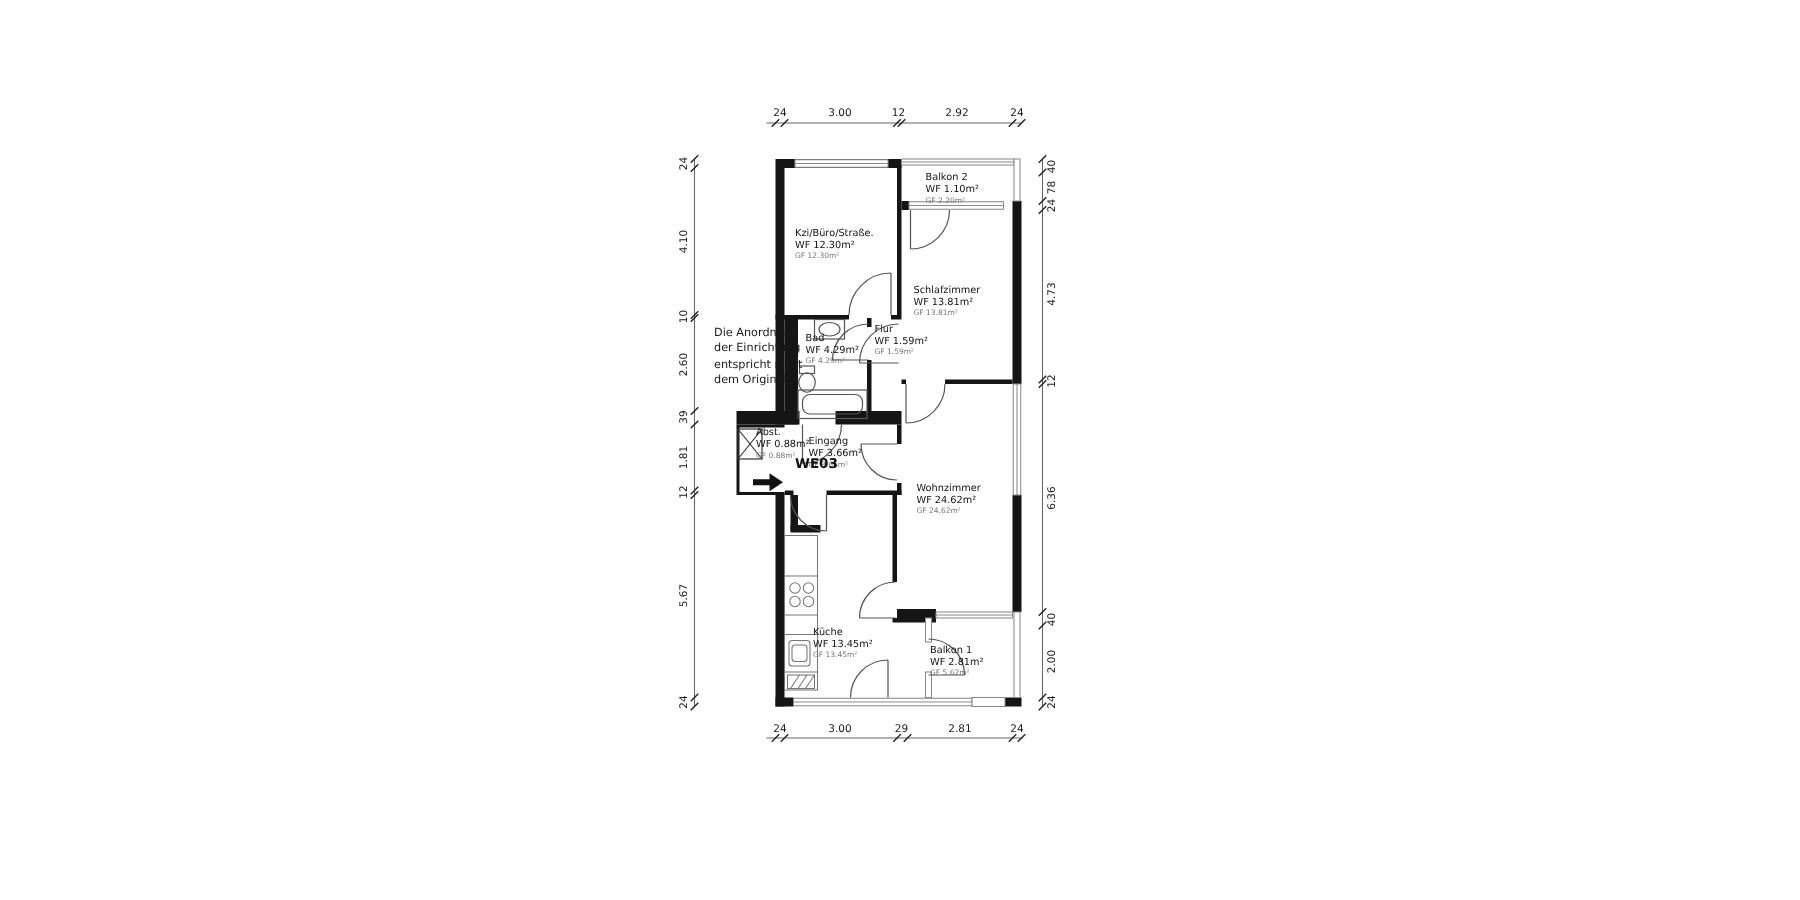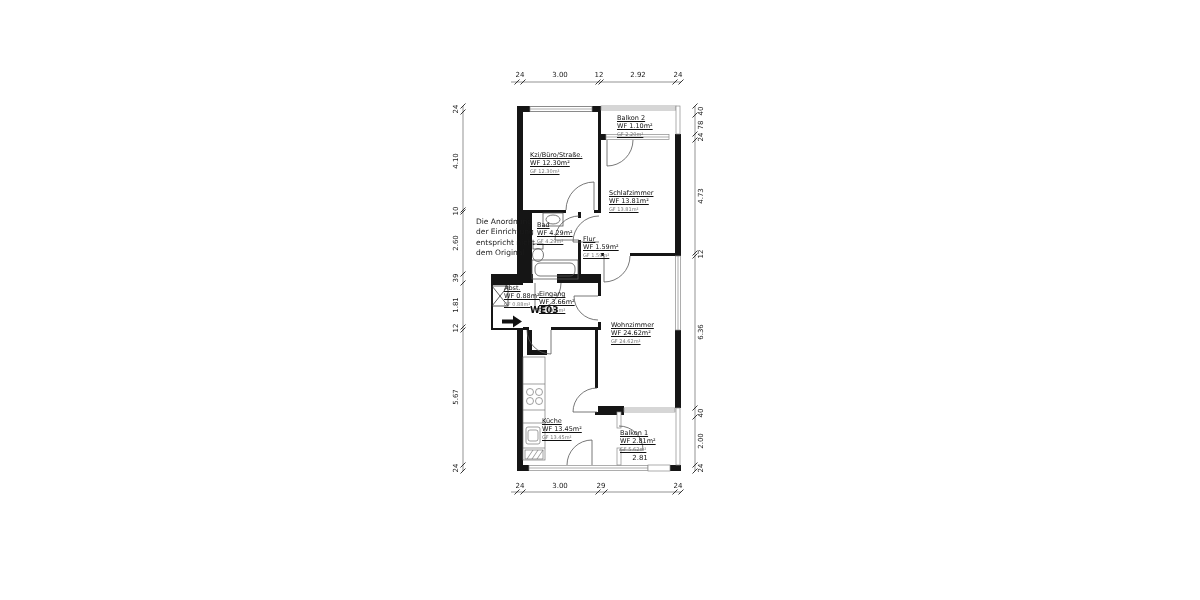--- a/index.html
+++ b/index.html
@@ -2,21 +2,21 @@
 <html><head>
 <meta charset="utf-8">
 <style>
   html,body{margin:0;padding:0;background:#fff;}
   .canvas{position:relative;width:1200px;height:500px;background:#fff;overflow:hidden;
           font-family:"DejaVu Sans","Liberation Sans",sans-serif;color:#1a1a1a;}
   .plan-svg{position:absolute;left:0;top:0;}
   .dim{position:absolute;font-size:7px;color:#1a1a1a;white-space:nowrap;
        transform:translate(-50%,-50%);}
   .dim.v{transform:translate(-50%,-50%) rotate(-90deg);}
-  .room-label{position:absolute;font-size:6.5px;line-height:1.2;color:#111;white-space:nowrap;text-decoration:underline;}
+  .room-label{position:absolute;font-size:6.5px;line-height:1.2;color:#111;white-space:nowrap;}
   .room-label .gf{font-size:5px;color:#777;}
   .note{position:absolute;left:476px;top:217px;font-size:7.5px;line-height:1.38;color:#1a1a1a;}
   .unit{position:absolute;left:494px;top:305px;font-size:9px;font-weight:bold;color:#111;margin-left:36px;}
   .titleblock{position:absolute;left:640px;top:545px;width:217px;height:55px;
               border:1px solid #555;box-sizing:border-box;background:transparent;z-index:3;}
   .tb-row{display:flex;align-items:center;box-sizing:border-box;border-bottom:1px solid #555;}
   .tb-row:last-child{border-bottom:none;}
   .tb-label{width:25px;font-size:4px;color:#444;padding-left:2px;flex:none;}
   .tb-value{font-size:7px;color:#1a1a1a;padding-left:3px;white-space:nowrap;}
   .tb-div{position:absolute;left:150px;top:40px;height:15px;border-left:1px solid #555;}
@@ -171,21 +171,21 @@
 
   <span class="dim" style="left:520px;top:75px">24</span>
   <span class="dim" style="left:560px;top:75px">3.00</span>
   <span class="dim" style="left:599px;top:75px">12</span>
   <span class="dim" style="left:638px;top:75px">2.92</span>
   <span class="dim" style="left:678px;top:75px">24</span>
 
   <span class="dim" style="left:520px;top:486px">24</span>
   <span class="dim" style="left:560px;top:486px">3.00</span>
   <span class="dim" style="left:601px;top:486px">29</span>
-  <span class="dim" style="left:640px;top:458px">2.81</span>
+  <span class="dim" style="left:640px;top:486px">2.81</span>
   <span class="dim" style="left:678px;top:486px">24</span>
 
   <span class="dim v" style="left:456px;top:109px">24</span>
   <span class="dim v" style="left:456px;top:161px">4.10</span>
   <span class="dim v" style="left:456px;top:211px">10</span>
   <span class="dim v" style="left:456px;top:243px">2.60</span>
   <span class="dim v" style="left:456px;top:278px">39</span>
   <span class="dim v" style="left:456px;top:305px">1.81</span>
   <span class="dim v" style="left:456px;top:328px">12</span>
   <span class="dim v" style="left:456px;top:397px">5.67</span>
@@ -214,21 +214,21 @@
   <div class="room-label" style="left:609px;top:190px">
     <div>Schlafzimmer</div>
     <div>WF 13.81m²</div>
     <div class="gf">GF 13.81m²</div>
   </div>
   <div class="room-label" style="left:537px;top:222px">
     <div>Bad</div>
     <div>WF 4.29m²</div>
     <div class="gf">GF 4.29m²</div>
   </div>
-  <div class="room-label" style="left:583px;top:236px">
+  <div class="room-label" style="left:583px;top:216px">
     <div>Flur</div>
     <div>WF 1.59m²</div>
     <div class="gf">GF 1.59m²</div>
   </div>
   <div class="room-label" style="left:504px;top:285px">
     <div>Abst.</div>
     <div>WF 0.88m²</div>
     <div class="gf">GF 0.88m²</div>
   </div>
   <div class="room-label" style="left:539px;top:291px">

